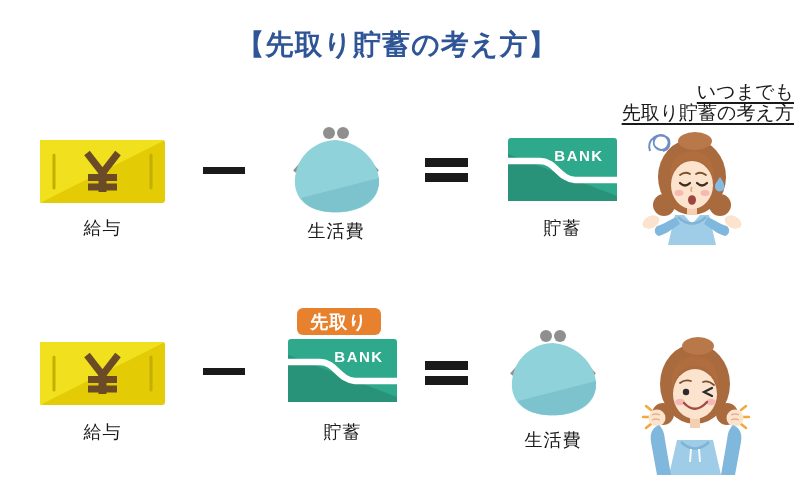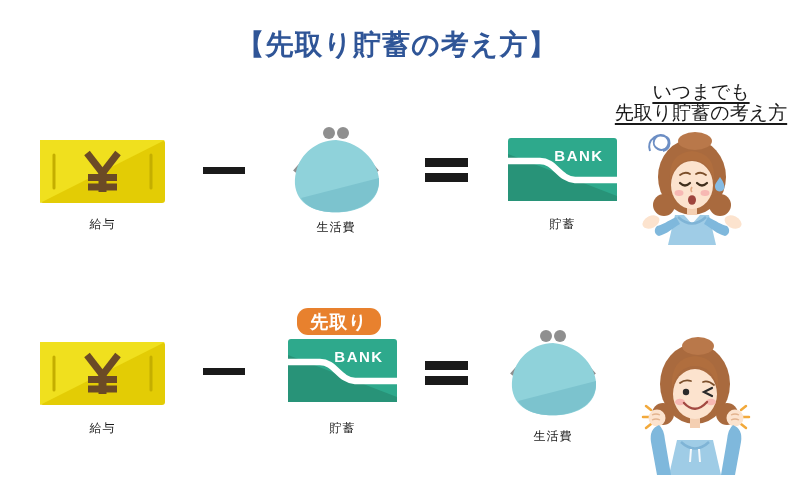--- a/index.html
+++ b/index.html
@@ -6,35 +6,35 @@
   .canvas{
     position:relative;width:794px;height:491px;background:#ffffff;overflow:hidden;
     font-family:"Liberation Sans","DejaVu Sans",sans-serif;color:var(--ink-black,#1a1a1a);
   }
   .abs{position:absolute;}
   .title{
     left:0;top:26px;width:794px;text-align:center;
     font-size:28px;font-weight:bold;color:var(--title-blue,#2F5597);letter-spacing:1px;
   }
   .item-label{
-    font-size:12px;text-align:center;color:var(--ink-black,#1a1a1a);letter-spacing:1px;
+    font-size:18px;text-align:center;color:var(--ink-black,#1a1a1a);letter-spacing:1px;
   }
   .op-minus{width:42px;height:7px;background:var(--ink-black,#111);}
   .op-equals{width:43px;height:24px;display:flex;flex-direction:column;justify-content:space-between;}
   .op-equals .bar{width:43px;height:9px;background:var(--ink-black,#111);}
   .annotation{
-    text-align:center;font-size:19px;line-height:21px;color:var(--ink-black,#1a1a1a);
+    text-align:right;font-size:19px;line-height:21px;color:var(--ink-black,#1a1a1a);
   }
   .annotation span{
     text-decoration:underline;text-underline-offset:4px;text-decoration-thickness:1.5px;
   }
   .tag{
     width:84px;height:27px;background:var(--tag-orange,#E8812E);color:#fff;
     font-size:18px;font-weight:bold;display:flex;align-items:center;justify-content:center;
-    letter-spacing:1px;border-radius:11px;
+    letter-spacing:1px;border-radius:6px;
   }
   svg{display:block;}
 </style>
 </head>
 <body>
 
 <div class="canvas">
 
   <div class="abs title">【先取り貯蓄の考え方】</div>
 

